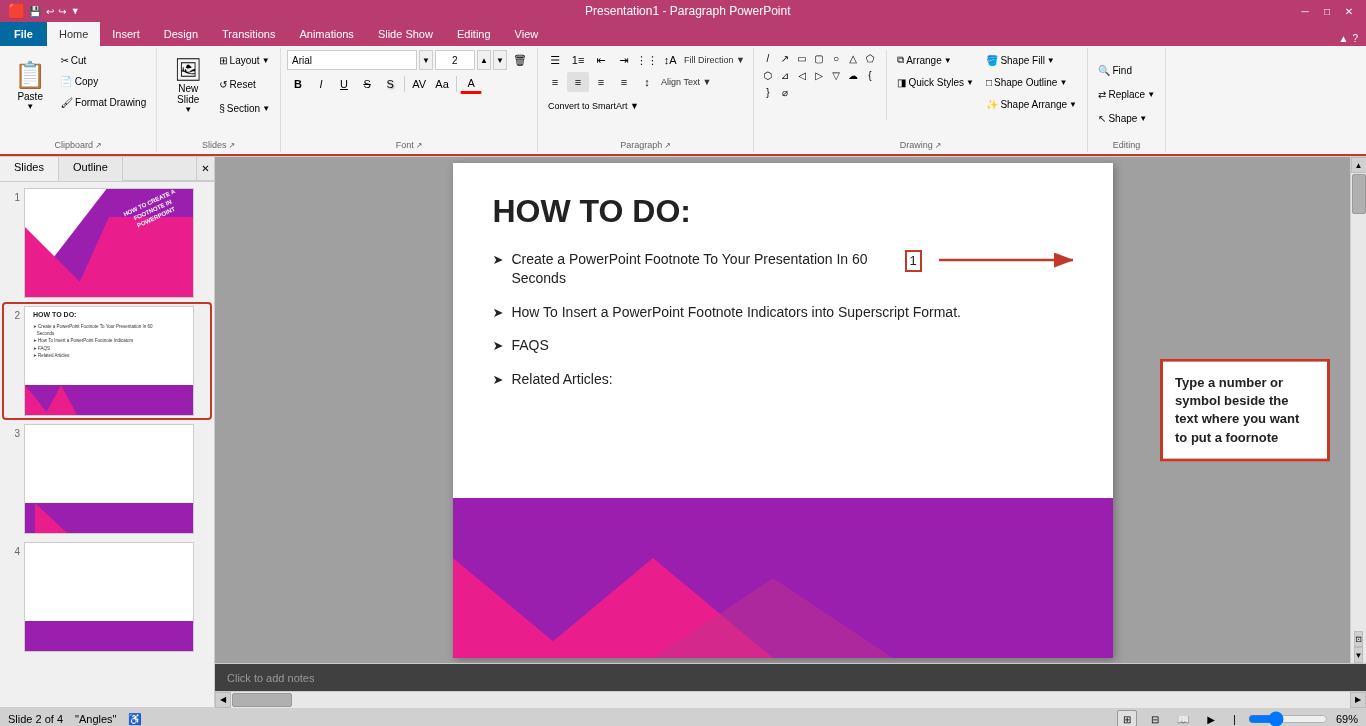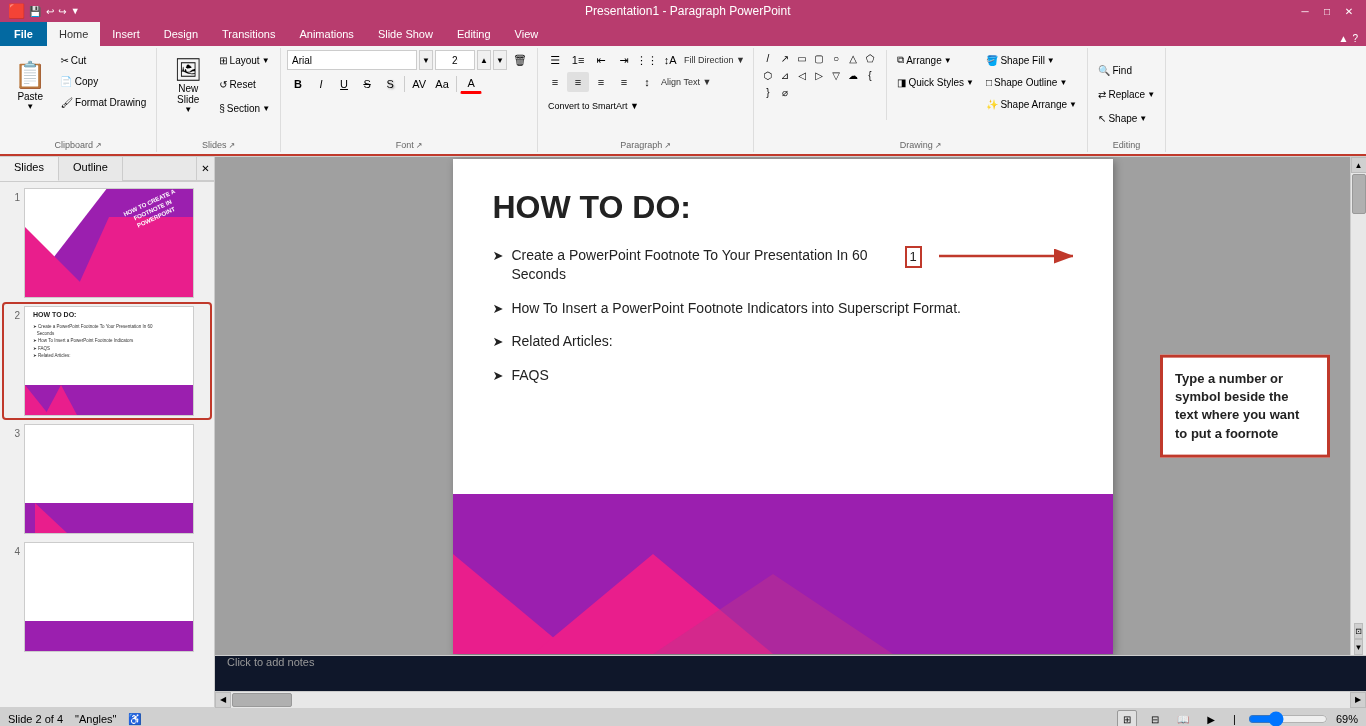--- a/index.html
+++ b/index.html
@@ -313,24 +313,25 @@
       padding: 12px;
       font-size: 13px;
       font-weight: bold;
       color: #222;
       line-height: 1.4;
       z-index: 10;
     }
 
     
     #notes-area {
-      height: 36px;
-      background: #0f172a;
+      height: 28px;
+      background: #404040;
       border-top: 1px solid #ccc;
       display: flex;
+      align-items: center;
       padding: 0 12px;
       font-size: 11px;
       color: #999;
     }
 
     
     #status-bar {
       height: 24px;
       background: #d0d0d0;
       display: flex;
@@ -732,22 +733,22 @@
                 <svg width="150" height="20" style="vertical-align:middle;margin-left:4px;">
                   <defs>
                     <marker id="arrowhead" markerWidth="8" markerHeight="6" refX="8" refY="3" orient="auto">
                       <polygon points="0 0, 8 3, 0 6" fill="#c0392b"></polygon>
                     </marker>
                   </defs>
                   <line x1="5" y1="10" x2="140" y2="10" stroke="#c0392b" stroke-width="2.5" marker-end="url(#arrowhead)"></line>
                 </svg>
               </li>
               <li>How To Insert a PowerPoint Footnote Indicators into Superscript Format.</li>
+              <li>FAQS</li>
               <li>Related Articles:</li>
-              <li>FAQS</li>
             </ul>
           </div>
 
           <div class="slide-bottom">
             <svg width="660" height="160">
 
               <rect x="0" y="0" width="660" height="160" fill="#9b1faf"></rect>
 
               <polygon points="0,160 0,60 120,160" fill="#e91e8c"></polygon>
               <polygon points="80,160 200,60 320,160" fill="#e91e8c"></polygon>

